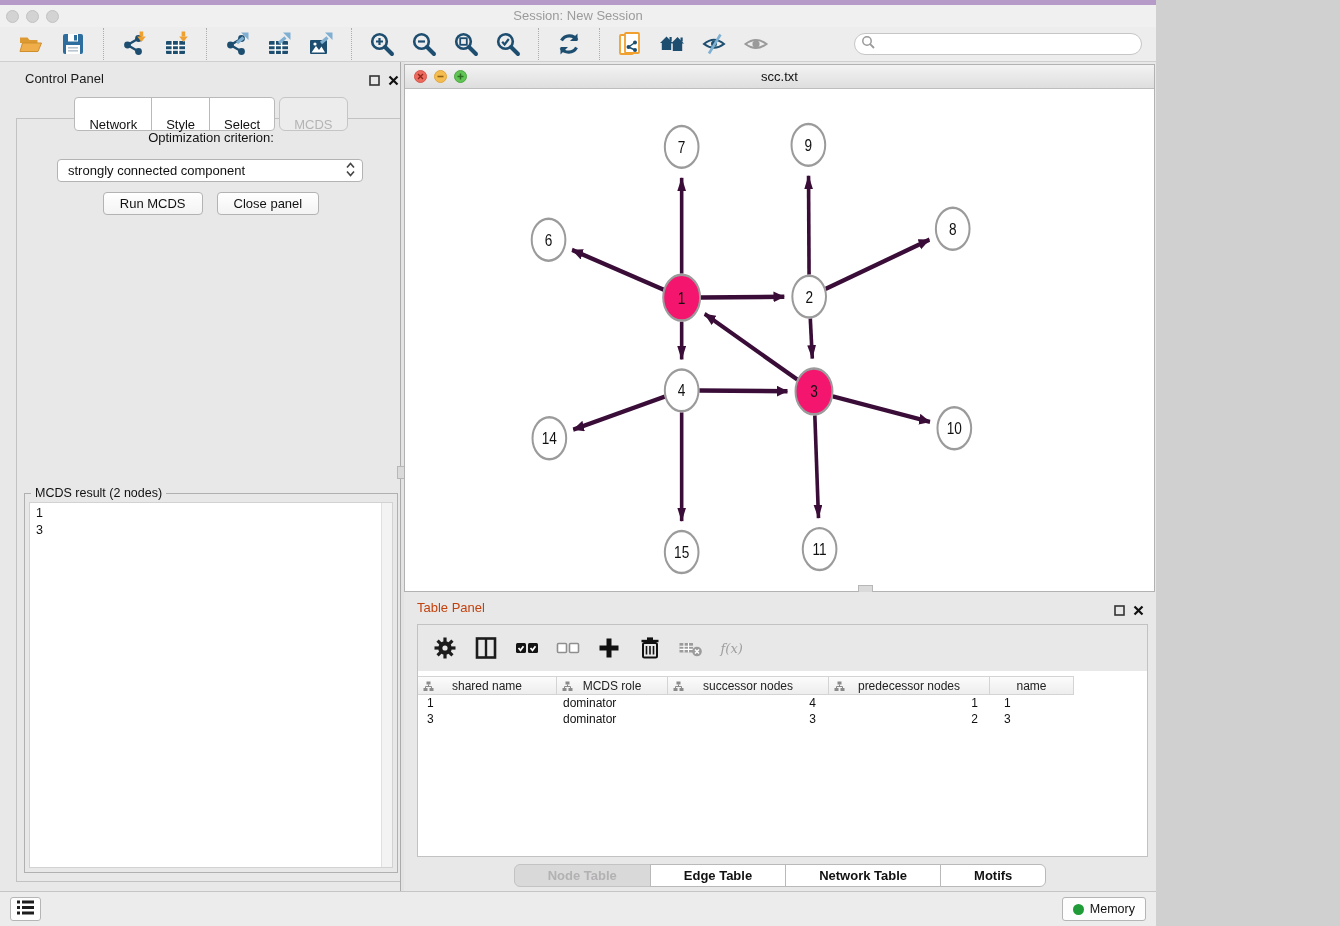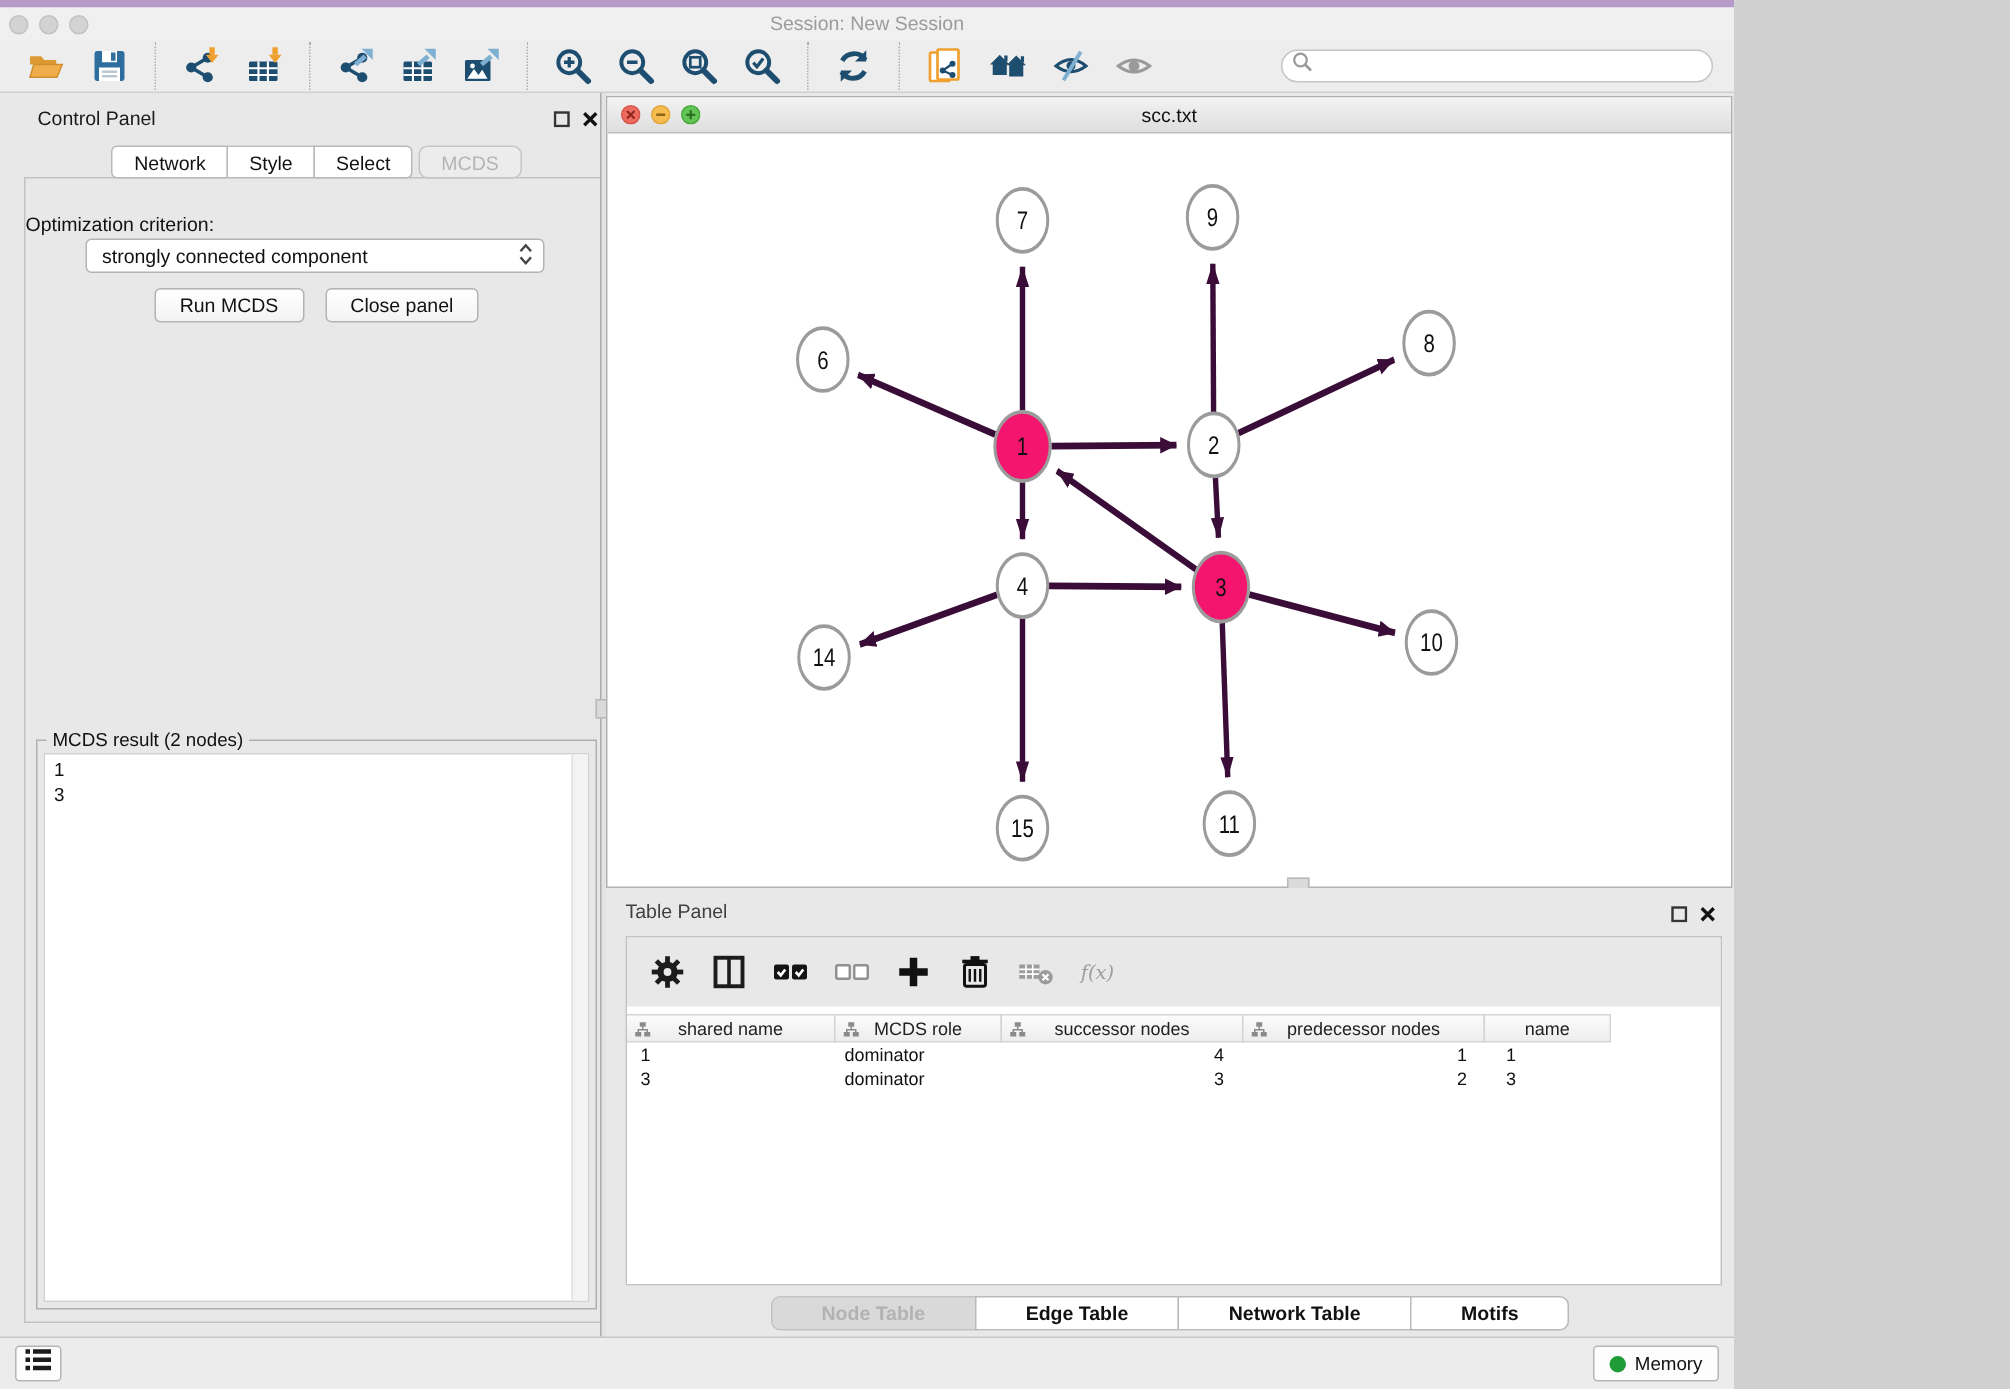--- a/index.html
+++ b/index.html
@@ -17,28 +17,28 @@
   .tb-icon{width:30px;height:30px;display:flex;align-items:center;justify-content:center;margin:0 6px;flex:0 0 auto;}
   .tb-sep{width:0;height:32px;border-left:1px dotted #aeaeae;margin:0 9px;flex:0 0 auto;}
   .searchbox{margin-left:auto;margin-right:4px;width:288px;height:22px;background:#fff;
     border:1px solid #c6c6c6;border-radius:12px;display:flex;align-items:center;padding-left:6px;box-sizing:border-box;}
   .searchbox input{border:none;outline:none;flex:1;height:18px;font-size:12px;background:transparent;}
   
   .cp{position:absolute;left:0;top:62px;width:400px;bottom:34px;background:#e9e8e9;margin-left:11px;}
   .cp-title{position:absolute;left:14px;top:9px;font-size:13px;color:#1a1a1a;}
   .panel-btns{position:absolute;right:12px;top:10px;display:flex;gap:8px;align-items:center;}
   .cp-tabrow{position:absolute;top:35px;left:0;right:0;height:22px;display:flex;justify-content:center;z-index:2;}
-  .cp-tab{height:22px;line-height:21px;padding:0 14px;font-size:13px;background:#fff;
+  .cp-tab{height:22px;line-height:21px;padding:16px 14px;font-size:13px;background:#fff;
     border:1px solid #b9b9b9;margin-left:-1px;box-sizing:border-box;color:#111;text-align:center;}
   .cp-tab.first{border-radius:4px 0 0 4px;margin-left:0;}
   .cp-tab.last-group{border-radius:0 4px 4px 0;}
   .cp-tab.selected{background:#ececec;color:#b5b4b5;border-radius:6px;margin-left:4px;border-color:#c5c5c5;}
   .cp-content{position:absolute;top:56px;left:5px;right:5px;bottom:10px;
     border:1px solid #c2c2c2;background:#e9e8e9;}
-  .opt-label{position:absolute;top:23px;left:0;right:0;font-size:13px;color:#111;}
+  .opt-label{position:absolute;top:11px;left:0;right:0;text-align:center;font-size:13px;color:#111;}
   .dropdown{position:absolute;top:40px;left:40px;right:42px;height:23px;background:#fff;
     border:1px solid #b3b3b3;border-radius:4px;display:flex;align-items:center;
     font-size:13px;padding-left:10px;box-sizing:border-box;color:#111;}
   .dropdown .stepper{margin-left:auto;margin-right:7px;}
   .btn{height:23px;background:linear-gradient(#ffffff,#f3f3f3);border:1px solid #b3b3b3;border-radius:4px;
     font-size:13px;color:#111;display:inline-flex;align-items:center;justify-content:center;padding:0 16px;box-sizing:border-box;}
   .cp-btnrow{position:absolute;top:73px;left:0;right:0;display:flex;justify-content:center;gap:14px;}
   .fieldset{position:absolute;left:7px;right:7px;top:374px;bottom:8px;border:1px solid #b0b0b0;}
   .fieldset .legend{position:absolute;top:-8px;left:6px;background:#e9e8e9;padding:0 4px;font-size:12.5px;color:#111;}
   .result-area{position:absolute;left:4px;right:4px;top:8px;bottom:4px;background:#fff;border:1px solid #d2d2d2;}
@@ -50,21 +50,21 @@
   .v-split-handle{position:absolute;left:397px;top:466px;width:10px;height:13px;background:#dadada;border:1px solid #b7b7b7;box-sizing:border-box;}
   .h-split-handle{position:absolute;left:858px;top:585px;width:15px;height:9px;background:#dadada;border:1px solid #b7b7b7;box-sizing:border-box;}
   
   .net-win{position:absolute;left:404px;top:64px;right:1px;height:528px;border:1px solid #b2b2b2;background:#fff;box-sizing:border-box;}
   .net-titlebar{position:relative;height:23px;background:linear-gradient(#f3f3f3,#dedede);
     border-bottom:1px solid #bdbdbd;text-align:center;line-height:23px;font-size:13px;color:#111;}
   .lights{position:absolute;left:9px;top:5px;display:flex;gap:7px;}
   .net-canvas{position:absolute;left:0;top:24px;right:0;bottom:0;}
   
   .tp{position:absolute;left:404px;top:592px;right:0;bottom:34px;background:#e9e8e9;}
-  .tp-title{position:absolute;left:13px;top:8px;font-size:13px;color:#404040;}
+  .tp-title{position:absolute;left:13px;top:8px;font-size:13px;color:#c2410c;}
   .tp-box{position:absolute;left:13px;right:8px;top:32px;height:231px;border:1px solid #c2c2c2;background:#fff;overflow:hidden;}
   .tp-toolbar{height:46px;background:#e9e8e9;display:flex;align-items:center;padding-left:14px;gap:15px;}
   .tp-tool{width:26px;height:26px;display:flex;align-items:flex-end;justify-content:center;}
   .thead{display:flex;margin-top:5px;}
   .th{position:relative;height:19px;background:linear-gradient(#fcfcfc,#ededed);
     border:1px solid #d4d4d4;margin-left:-1px;box-sizing:border-box;font-size:12px;color:#222;
     display:flex;align-items:center;justify-content:center;}
   .th .tree{position:absolute;left:5px;top:4px;}
   .trow{display:flex;height:16px;font-size:12px;color:#111;}
   .td{box-sizing:border-box;overflow:hidden;white-space:nowrap;}

